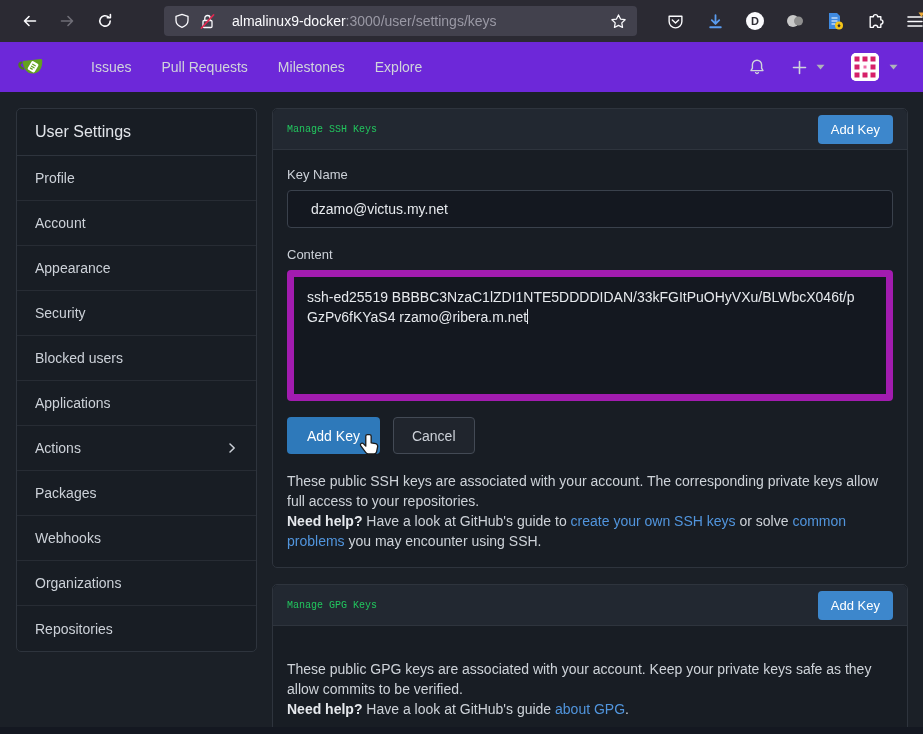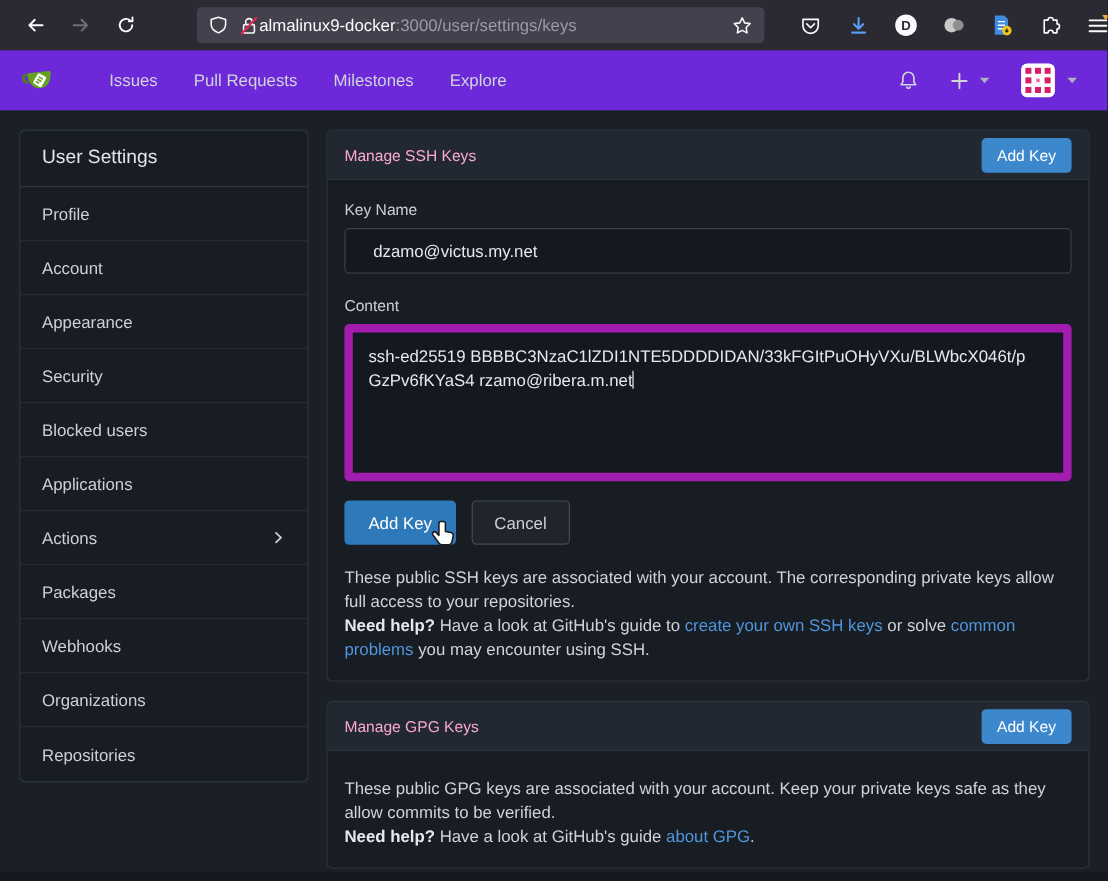--- a/index.html
+++ b/index.html
@@ -14,21 +14,21 @@
   
   .browser-bar {
     height:42px; background:#2b2a33; display:flex; align-items:center;
     padding:0 12px;
   }
   .nav-icon { width:34px; height:30px; display:flex; align-items:center; justify-content:center; border-radius:4px; flex:0 0 auto; }
   .url-bar {
     width:473px; height:30px; background:#42414d; border-radius:4px;
     display:flex; align-items:center; padding:0 10px; margin-left:42px; flex:0 0 auto;
   }
-  .url-text { font-size:14px; margin-left:0; white-space:nowrap; overflow:hidden; flex:1; }
+  .url-text { font-size:14px; margin-left:16px; white-space:nowrap; overflow:hidden; flex:1; }
   .url-text .host { color:#fbfbfe; }
   .url-text .path { color:#9a99a5; }
   .toolbar-right { display:flex; align-items:center; margin-left:22px; gap:8px; }
   .tb-icon { width:32px; height:30px; display:flex; align-items:center; justify-content:center; border-radius:4px; }
 
   
   .navbar {
     height:50px; background:#6d28d9; display:flex; align-items:center; padding:0 17px;
   }
   .nav-item { color:#d0d4db; font-size:14px; padding:0 15px; cursor:pointer; }
@@ -45,21 +45,21 @@
   .sb-item { height:45px; display:flex; align-items:center; padding:0 18px; font-size:14px; color:#ccd1d8; border-bottom:1px solid #272c34; cursor:pointer; }
   .sb-item:last-child { border-bottom:none; border-radius:0 0 5px 5px; }
   .sb-item.active { background:#343a44; }
   .sb-chevron { margin-left:auto; display:flex; }
 
   
   .main { flex:1; margin-left:15px; }
   .panel { background:#181d24; border:1px solid #2e343d; border-radius:5px; }
   .panel + .panel { margin-top:16px; }
   .panel-header { height:41px; background:#222831; display:flex; align-items:center; padding:0 14px; border-bottom:1px solid #2e343d; border-radius:5px 5px 0 0; }
-  .panel-title { font-size:13px; color:#f9a8d4; }
+  .panel-title { font-size:10px; color:#22c55e;font-family:Liberation Mono, monospace; }
   .btn-small-primary {
     margin-left:auto; background:#3d87cc; color:#ffffff; font-size:13px;
     padding:7px 13px; border:none; border-radius:4px; cursor:pointer;
     font-family:"Liberation Sans", sans-serif;
   }
   .panel-body { padding:15px 14px 16px 14px; }
 
   .field-label { font-size:13px; color:#ccd1d8; margin:2px 0 8px; }
   .text-input {
     width:100%; height:38px; background:#141820; border:1px solid #3a414c; border-radius:4px;
@@ -290,21 +290,21 @@
           </div>
         </div>
       </section>
 
       <section class="panel">
         <div class="panel-header">
           <span class="panel-title">Manage GPG Keys</span>
           <button class="btn-small-primary">Add Key</button>
         </div>
         <div class="panel-body">
-          <div class="help" style="margin-top:6px;">
+          <div class="help" style="margin-top:18px;">
             <div>These public GPG keys are associated with your account. Keep your private keys safe as they allow commits to be verified.</div>
             <div><span class="bold">Need help?</span><span> Have a look at GitHub's guide </span><a class="link">about GPG</a><span>.</span></div>
           </div>
         </div>
       </section>
 
     </main>
   </div>
 
   <div class="footer-strip"></div>

